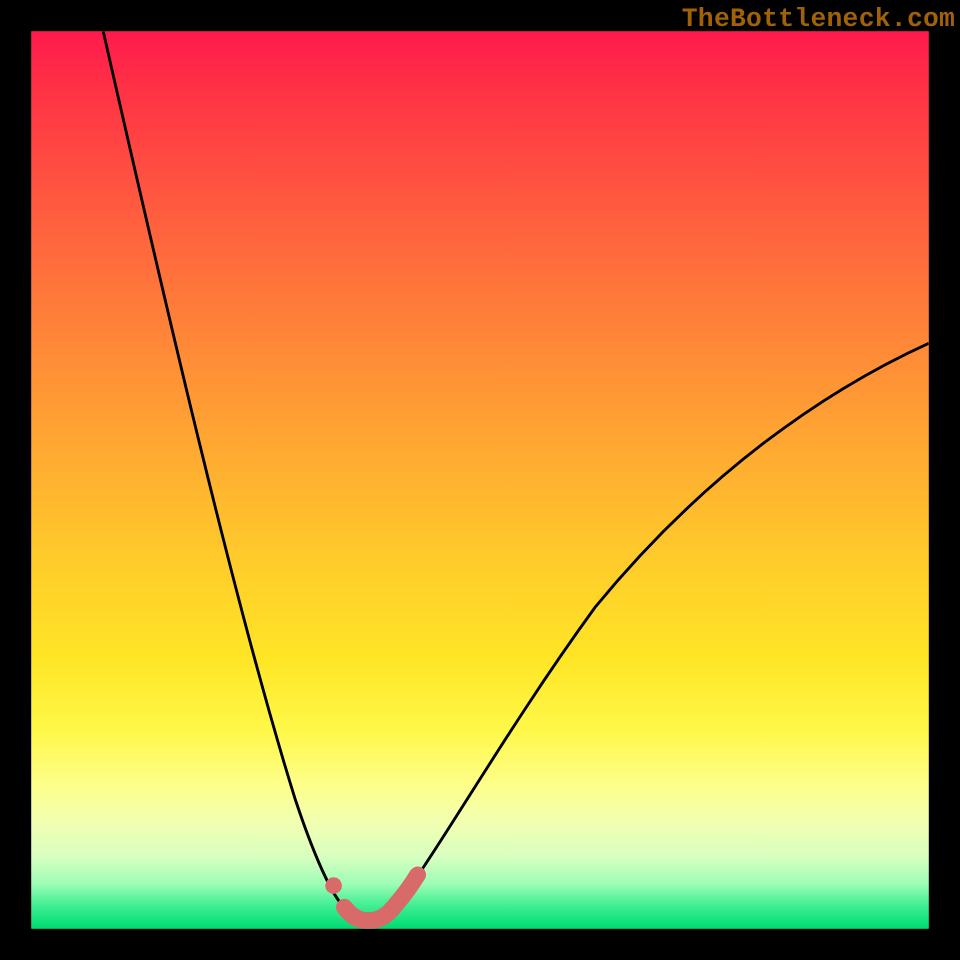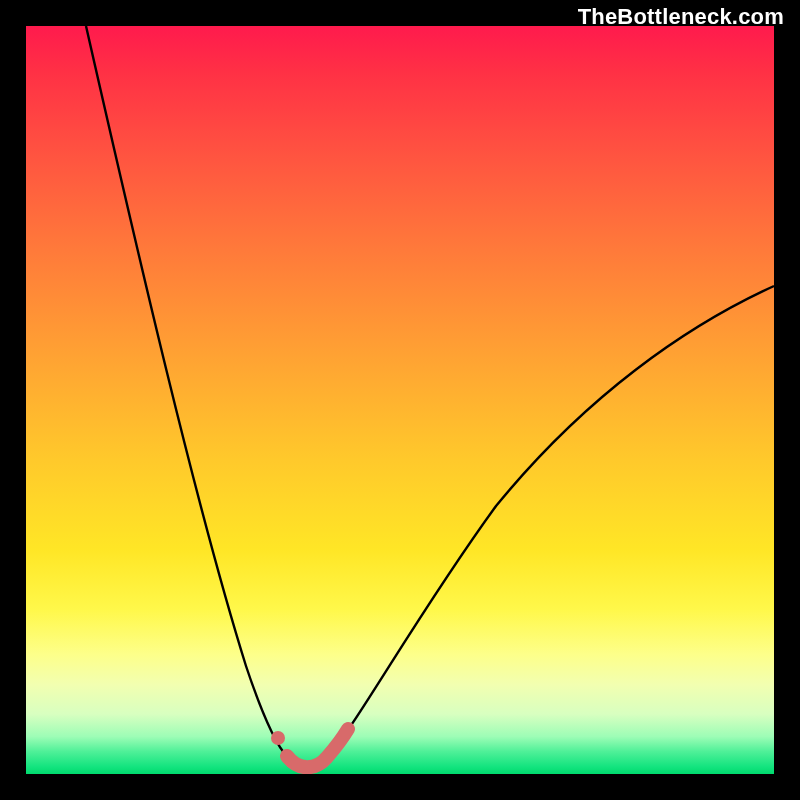--- a/index.html
+++ b/index.html
@@ -30,25 +30,25 @@
       #d8ffc0 92%,
       #9dfdb6 95%,
       #4ff098 97%,
       #14e47f 99%,
       #00da6e 100%
     );
   }
   .watermark {
     position: absolute;
     top: 4px;
-    right: 16px;
-    font-family: Liberation Sans, sans-serif;
+    right: 4px;
+    font-family: Liberation Mono, monospace;
     font-size: 22px;
     font-weight: 600;
-    color: #ffffff;
+    color: #a16207;
     letter-spacing: 0.2px;
   }
   svg.curves {
     position: absolute;
     left: 0;
     top: 0;
     width: 748px;
     height: 748px;
     pointer-events: none;
   }

